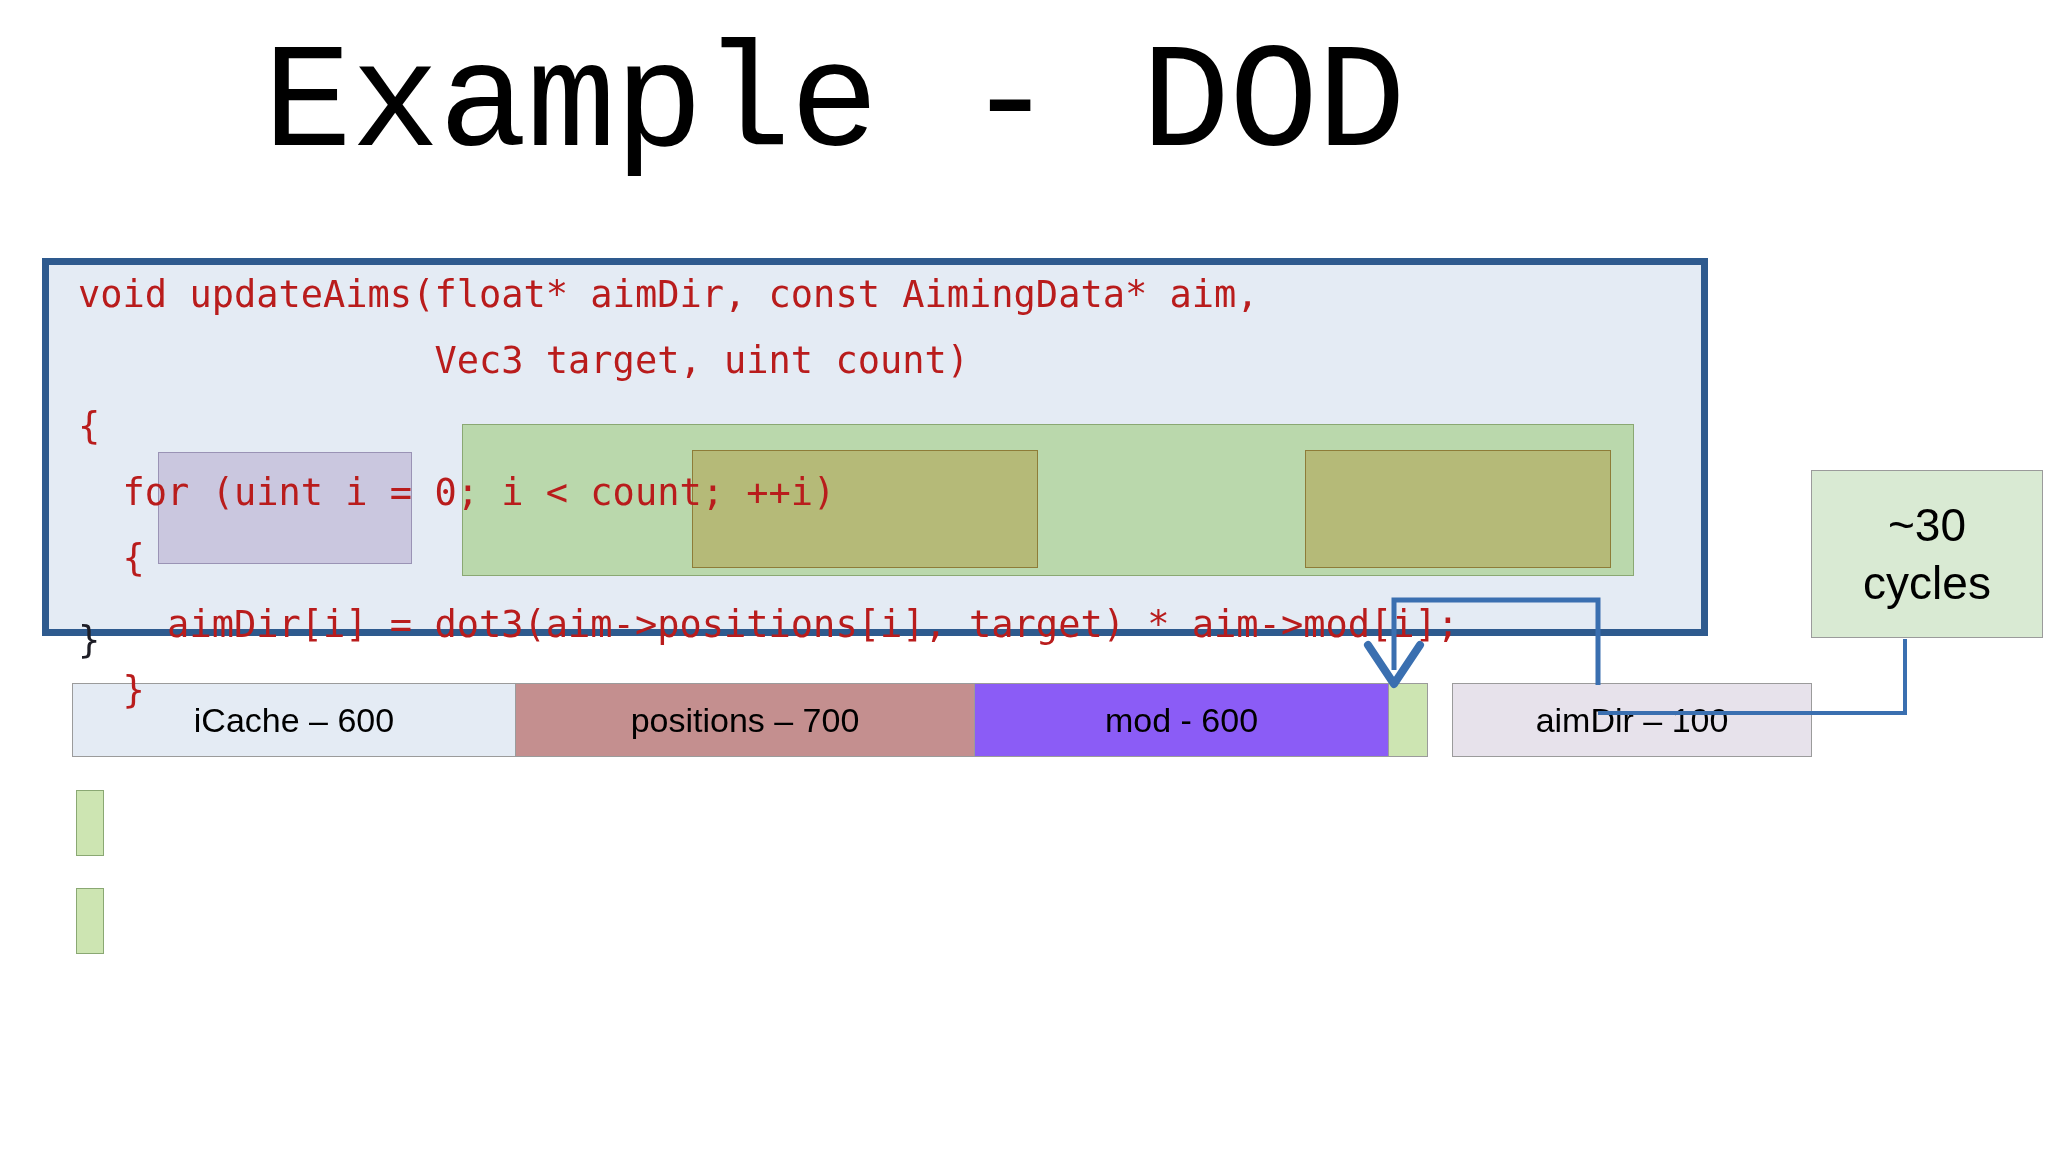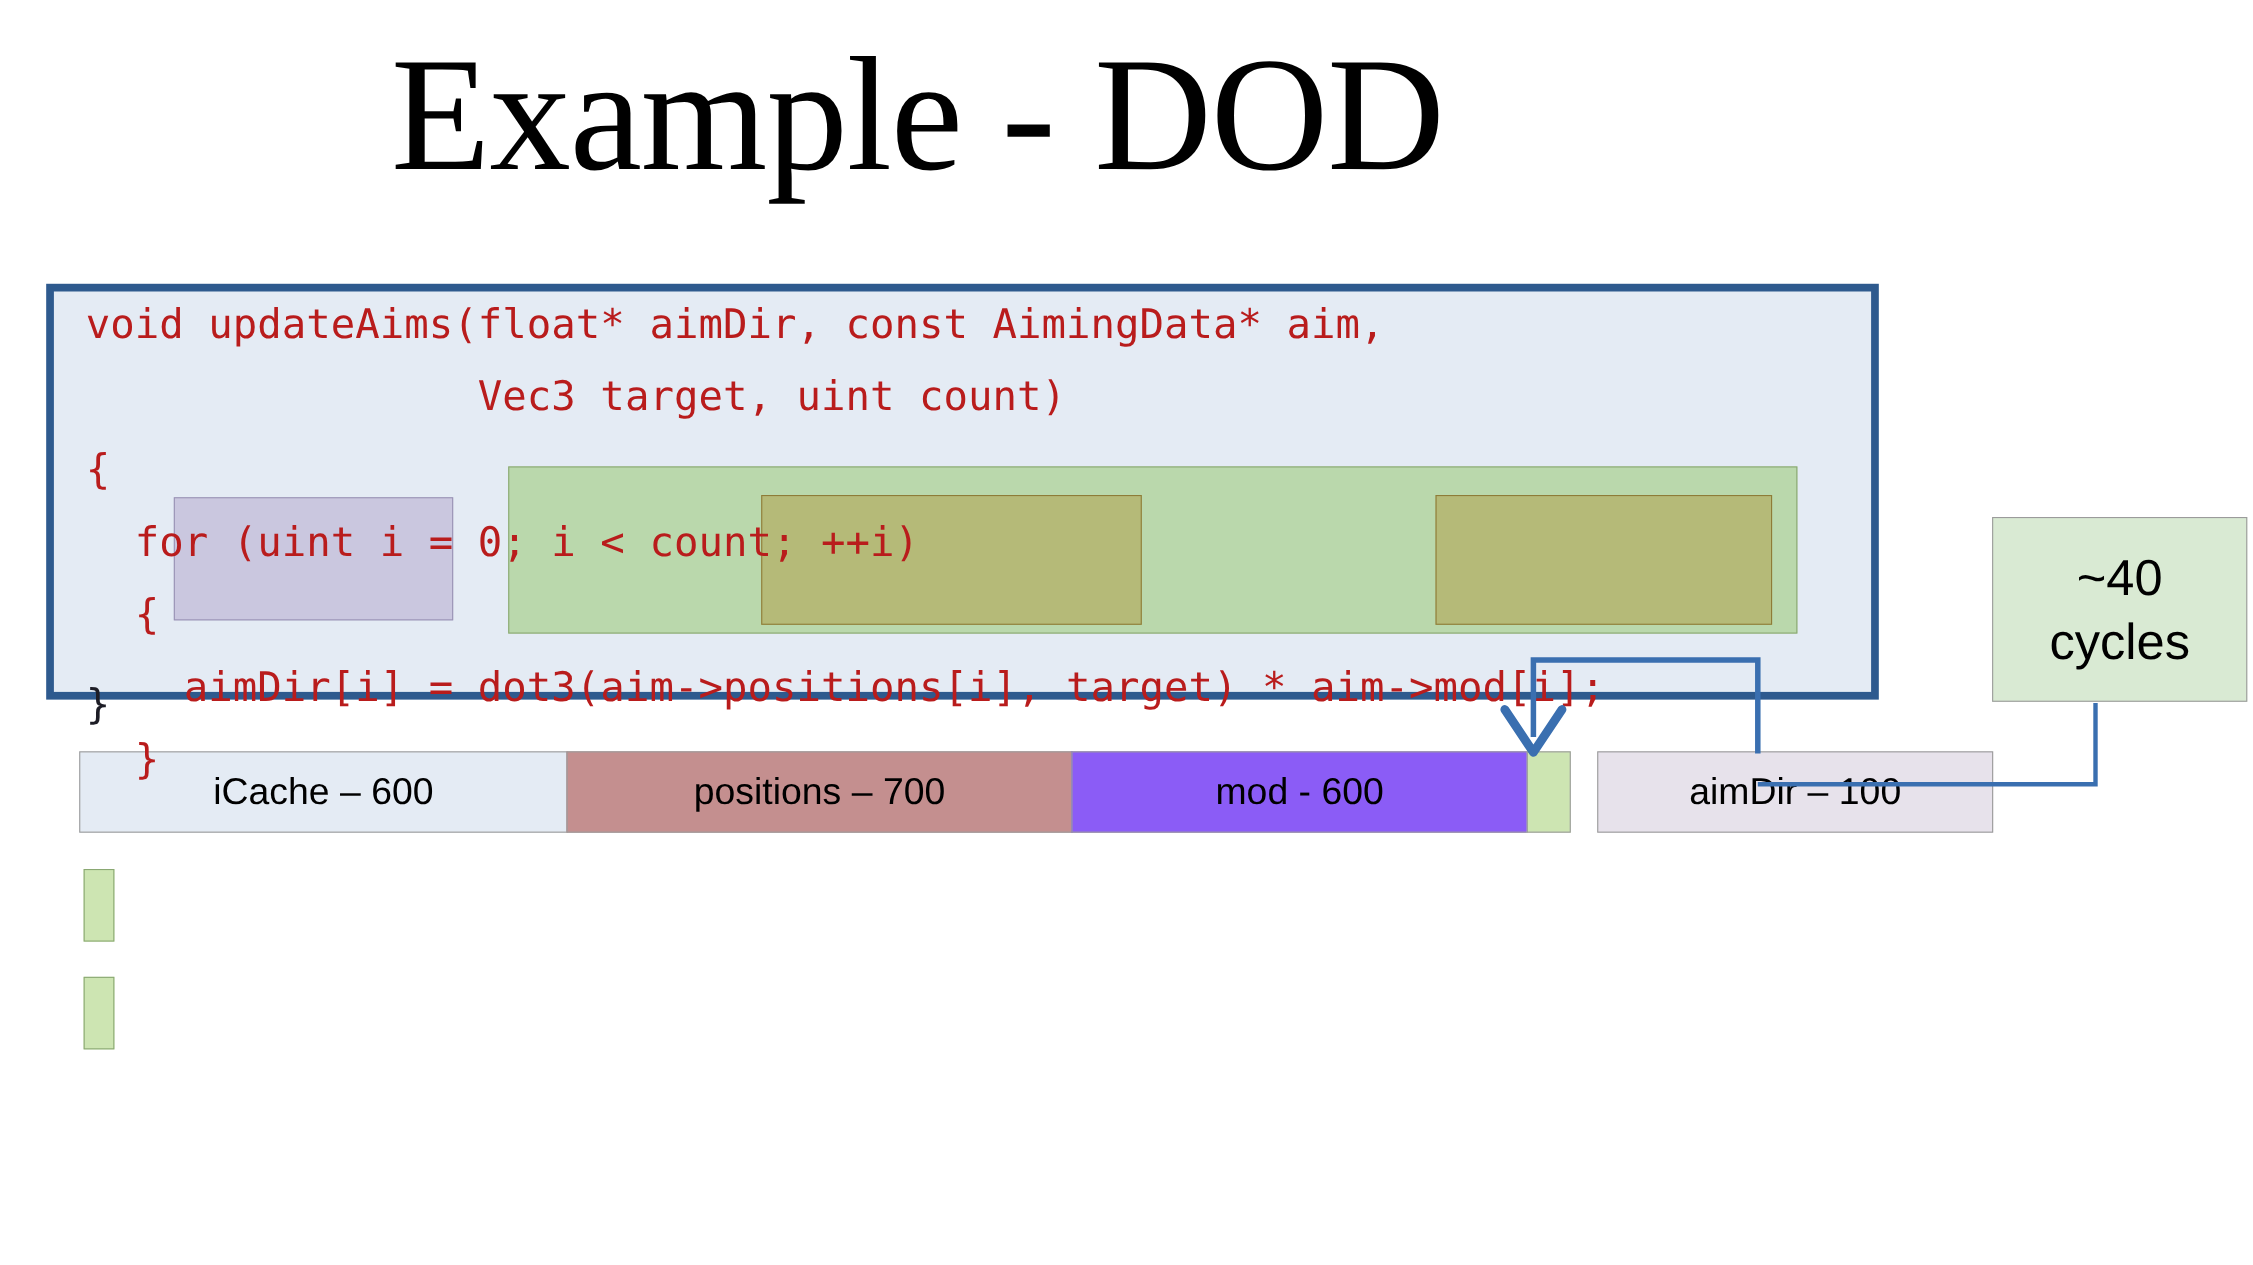--- a/index.html
+++ b/index.html
@@ -16,21 +16,21 @@
     font-family: "Liberation Sans", sans-serif;
   }
 
   
   #title {
     position: absolute;
     left: 0;
     top: 28px;
     width: 1668px;
     text-align: center;
-    font-family: Liberation Serif, serif;
+    font-family: Liberation Mono, monospace;
     font-size: 148px;
     font-weight: 400;
     line-height: 1.05;
     color: #000000;
     letter-spacing: -1px;
     white-space: nowrap;
   }
 
   
   #code-block {
@@ -195,21 +195,21 @@
     <div class="seg" style="width:460px;background:#c48f8f;">positions – 700</div>
     <div class="seg" style="width:415px;background:#8b5cf6;">mod - 600</div>
     <div class="seg" style="width:40px;background:#cde5b2;"></div>
     <div class="seg" style="width:360px;background:#e7e2eb;margin-left:24px;">aimDir – 100</div>
   </div>
 
   <div class="mini-green" id="mini-green-1"></div>
   <div class="mini-green" id="mini-green-2"></div>
 
   <div id="callout">
-    <span>~40</span>
+    <span>~30</span>
     <span>cycles</span>
   </div>
 
   <svg id="connectors" viewBox="0 0 2048 1150" xmlns="http://www.w3.org/2000/svg">
 
     <path d="M 1394 670 L 1394 600 L 1598 600 L 1598 685" fill="none" stroke="#3a6fb0" stroke-width="5"></path>
 
     <path d="M 1368 645 L 1394 684 L 1420 645" fill="none" stroke="#3a6fb0" stroke-width="8" stroke-linecap="round" stroke-linejoin="round"></path>
 
     <path d="M 1905 639 L 1905 713 L 1598 713" fill="none" stroke="#3a6fb0" stroke-width="4"></path>

